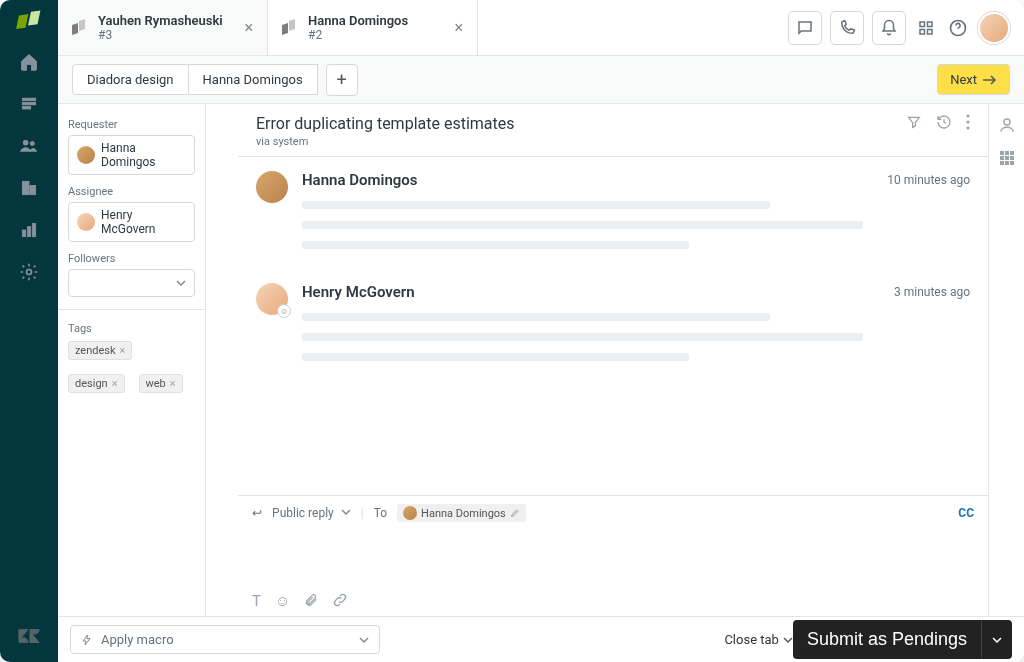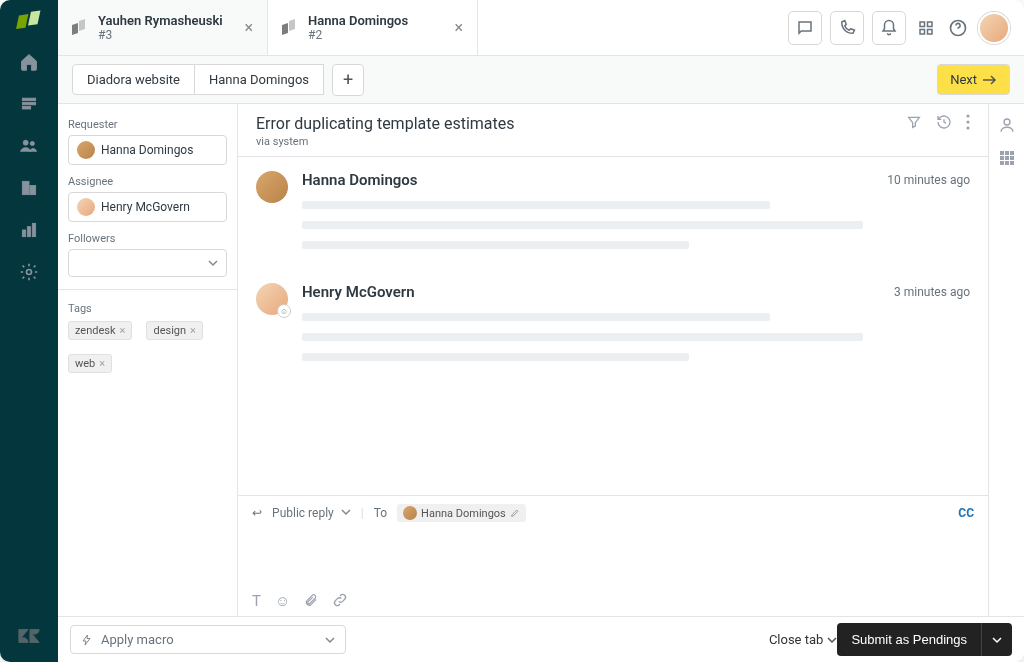--- a/index.html
+++ b/index.html
@@ -52,21 +52,21 @@
   .crumb+ .crumb{border-left:none;}
   .crumb.status{border-radius:0 4px 4px 0;display:flex;align-items:center;gap:8px;}
   .pill{background:var(--pending);color:#fff;font-size:10px;font-weight:700;padding:2px 7px;border-radius:3px;letter-spacing:.3px;}
   .start-btn{margin-left:14px;background:var(--green);color:#fff;border:none;border-radius:4px;padding:8px 16px;font-size:13px;font-weight:600;display:flex;align-items:center;gap:6px;cursor:pointer;}
   .plus-btn{margin-left:8px;width:32px;height:32px;border:1px solid var(--border-dark);border-radius:4px;background:#fff;display:flex;align-items:center;justify-content:center;font-size:18px;color:#555;cursor:pointer;}
   .next-btn{margin-left:auto;border:1px solid var(--border-dark);background:#fde047;border-radius:4px;padding:7px 12px;font-size:13px;display:flex;align-items:center;gap:6px;cursor:pointer;}
   
   .side-rail{position:absolute;right:0;top:104px;bottom:46px;width:36px;border-left:1px solid var(--border);display:flex;flex-direction:column;align-items:center;padding-top:12px;gap:16px;color:#9ca3af;}
   .side-rail div{cursor:pointer;}
   
-  .props{position:absolute;left:58px;top:104px;bottom:46px;width:180px;border-right:1px solid var(--border);padding:12px 10px;font-size:12px;overflow:auto;}
+  .props{position:absolute;left:58px;top:104px;bottom:46px;width:148px;border-right:1px solid var(--border);padding:12px 10px;font-size:12px;overflow:auto;}
   .prop-label{font-size:11px;color:var(--text-muted);margin:10px 0 4px;}
   .prop-label:first-child{margin-top:2px;}
   .prop-box{border:1px solid var(--border-dark);border-radius:4px;padding:5px 8px;display:flex;align-items:center;gap:6px;min-height:28px;background:#fff;}
   .prop-box.select{justify-content:flex-end;}
   .mini-avatar{width:18px;height:18px;border-radius:50%;flex-shrink:0;}
   .mini-avatar.hanna{background:linear-gradient(135deg,#d9a66c,#b8834a);}
   .mini-avatar.henry{background:linear-gradient(135deg,#f3d5b5,#e8a87c);}
   .divider{height:1px;background:var(--border);margin:12px -10px;}
   .tags{display:flex;flex-wrap:wrap;gap:14px;margin-top:6px;}
   .tags span{background:#f0f0f0;border:1px solid #e0e0e0;border-radius:3px;padding:2px 6px;font-size:11px;color:#555;display:flex;align-items:center;gap:4px;}
@@ -97,26 +97,26 @@
   .reply-top{display:flex;align-items:center;gap:10px;font-size:12px;color:var(--text-muted);}
   .reply-top .sep{color:#ddd;}
   .chip{background:#f0f0f0;border-radius:3px;padding:2px 6px;display:inline-flex;align-items:center;gap:4px;font-size:11px;color:#555;}
   .chip .mini-avatar{width:14px;height:14px;}
   .cc{margin-left:auto;color:var(--blue);font-weight:700;cursor:pointer;}
   .reply-body{height:70px;}
   .reply-tools{display:flex;gap:14px;color:#9ca3af;font-size:15px;}
   .reply-tools span{cursor:pointer;}
   
   .footer{position:absolute;left:58px;right:0;bottom:0;height:46px;border-top:1px solid var(--border);display:flex;align-items:center;padding:0 12px;background:#fff;}
-  .macro{display:flex;align-items:center;gap:8px;border:1px solid var(--border-dark);border-radius:4px;padding:6px 10px;width:276px;color:var(--text-muted);font-size:13px;cursor:pointer;}
+  .macro{display:flex;align-items:center;gap:8px;border:1px solid var(--border-dark);border-radius:4px;padding:6px 10px;width:310px;color:var(--text-muted);font-size:13px;cursor:pointer;}
   .macro .chev{margin-left:auto;}
   .footer-right{margin-left:auto;display:flex;align-items:center;}
   .close-tab{font-size:13px;color:#333;cursor:pointer;display:flex;align-items:center;gap:4px;}
   .submit{display:flex;align-items:stretch;}
-  .submit button{background:#222;color:#fff;border:none;padding:9px 14px;font-size:13px;cursor:pointer;}
+  .submit button{background:#222;color:#fff;border:none;padding:9px 14px;font-size:18px;cursor:pointer;}
   .submit button:first-child{border-radius:4px 0 0 4px;}
   .submit button:last-child{border-radius:0 4px 4px 0;border-left:1px solid #444;padding:9px 10px;}
   svg{display:block;}
   .chev-svg{width:10px;height:10px;}
 </style>
 </head>
 <body>
 
 <div class="rail">
   <div class="logo">
@@ -221,21 +221,21 @@
       <svg width="20" height="20" viewBox="0 0 24 24" fill="none" stroke="currentColor" stroke-width="2">
           <circle cx="12" cy="12" r="9"></circle>
           <path d="M9.5 9a2.5 2.5 0 1 1 3.5 2.3c-.8.4-1 1-1 1.7M12 17h.01"></path>
         </svg>
     </div>
     <div class="avatar-sm"></div>
   </div>
 </div>
 
 <div class="toolbar">
-  <div class="crumb">Diadora website</div>
+  <div class="crumb">Diadora design</div>
   <div class="crumb">Hanna Domingos</div>
   <div class="plus-btn">+</div>
   <div class="next-btn">
     <span>Next</span>
     <svg width="14" height="10" viewBox="0 0 14 10">
         <path d="M0 5h12M8 1l4 4-4 4" fill="none" stroke="#555" stroke-width="1.5"></path>
       </svg>
   </div>
 </div>
 

